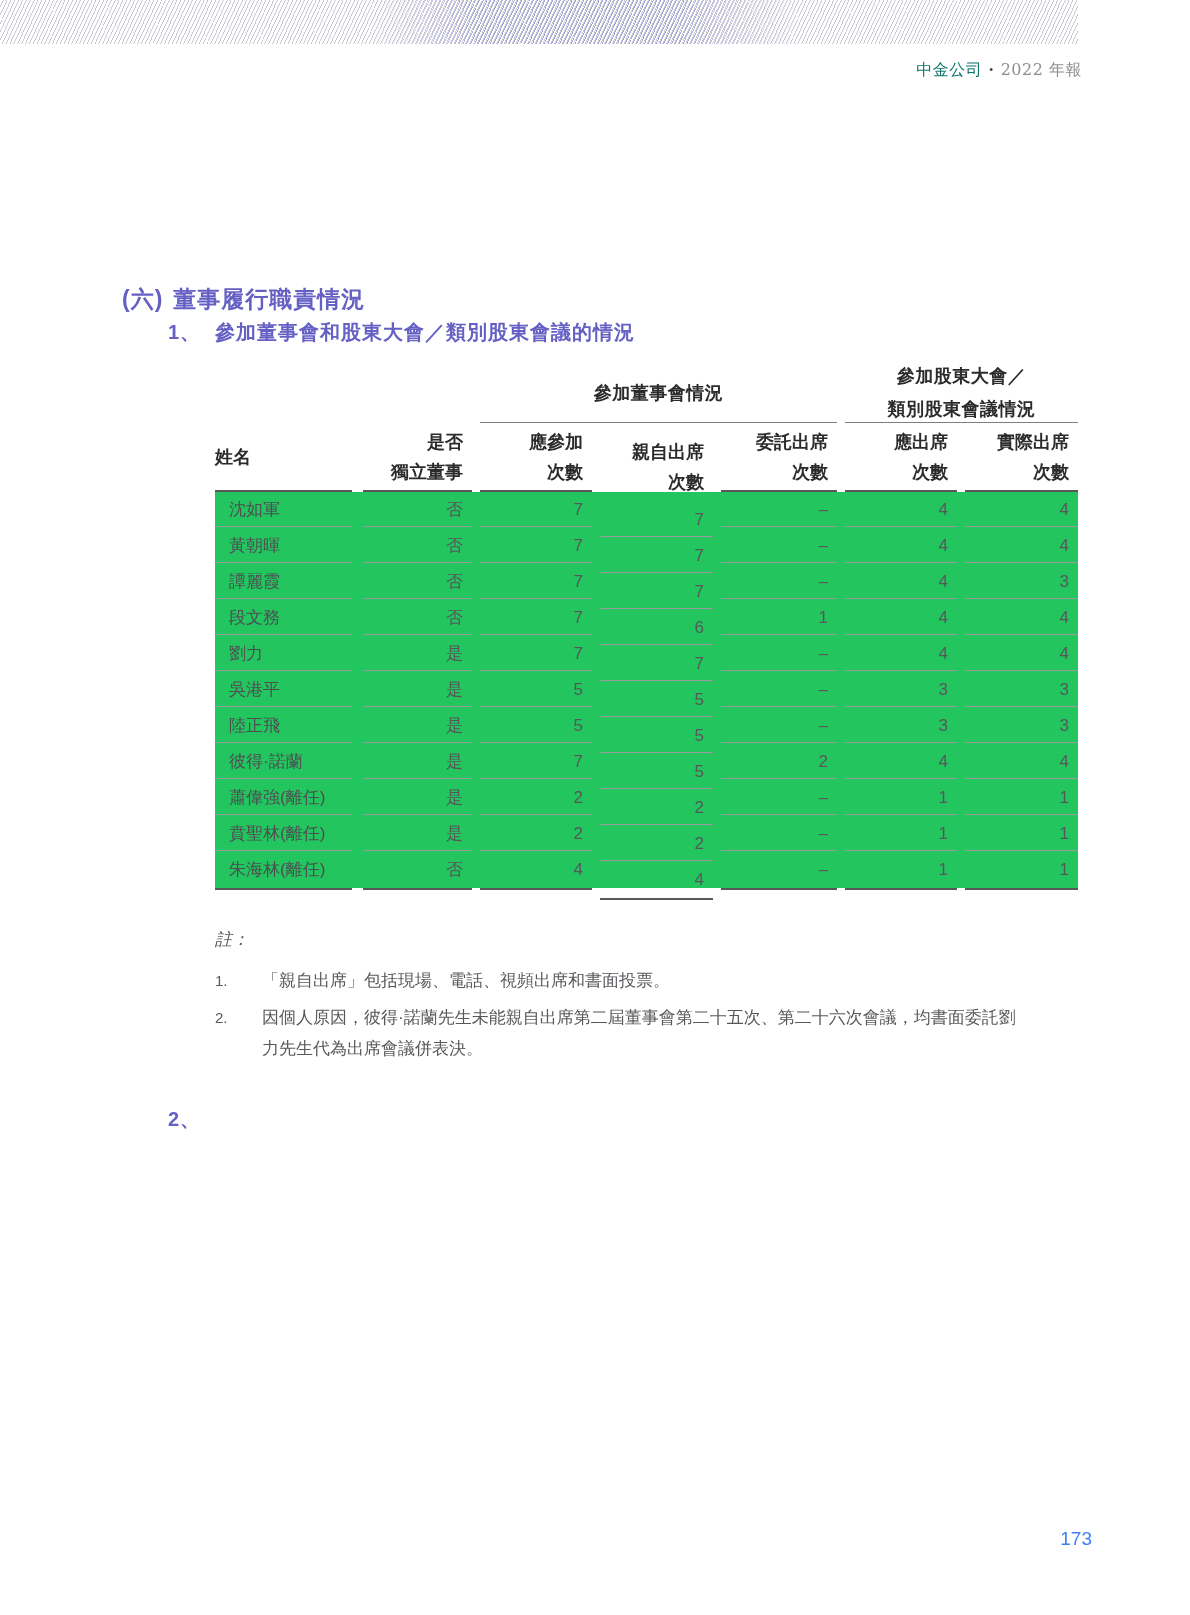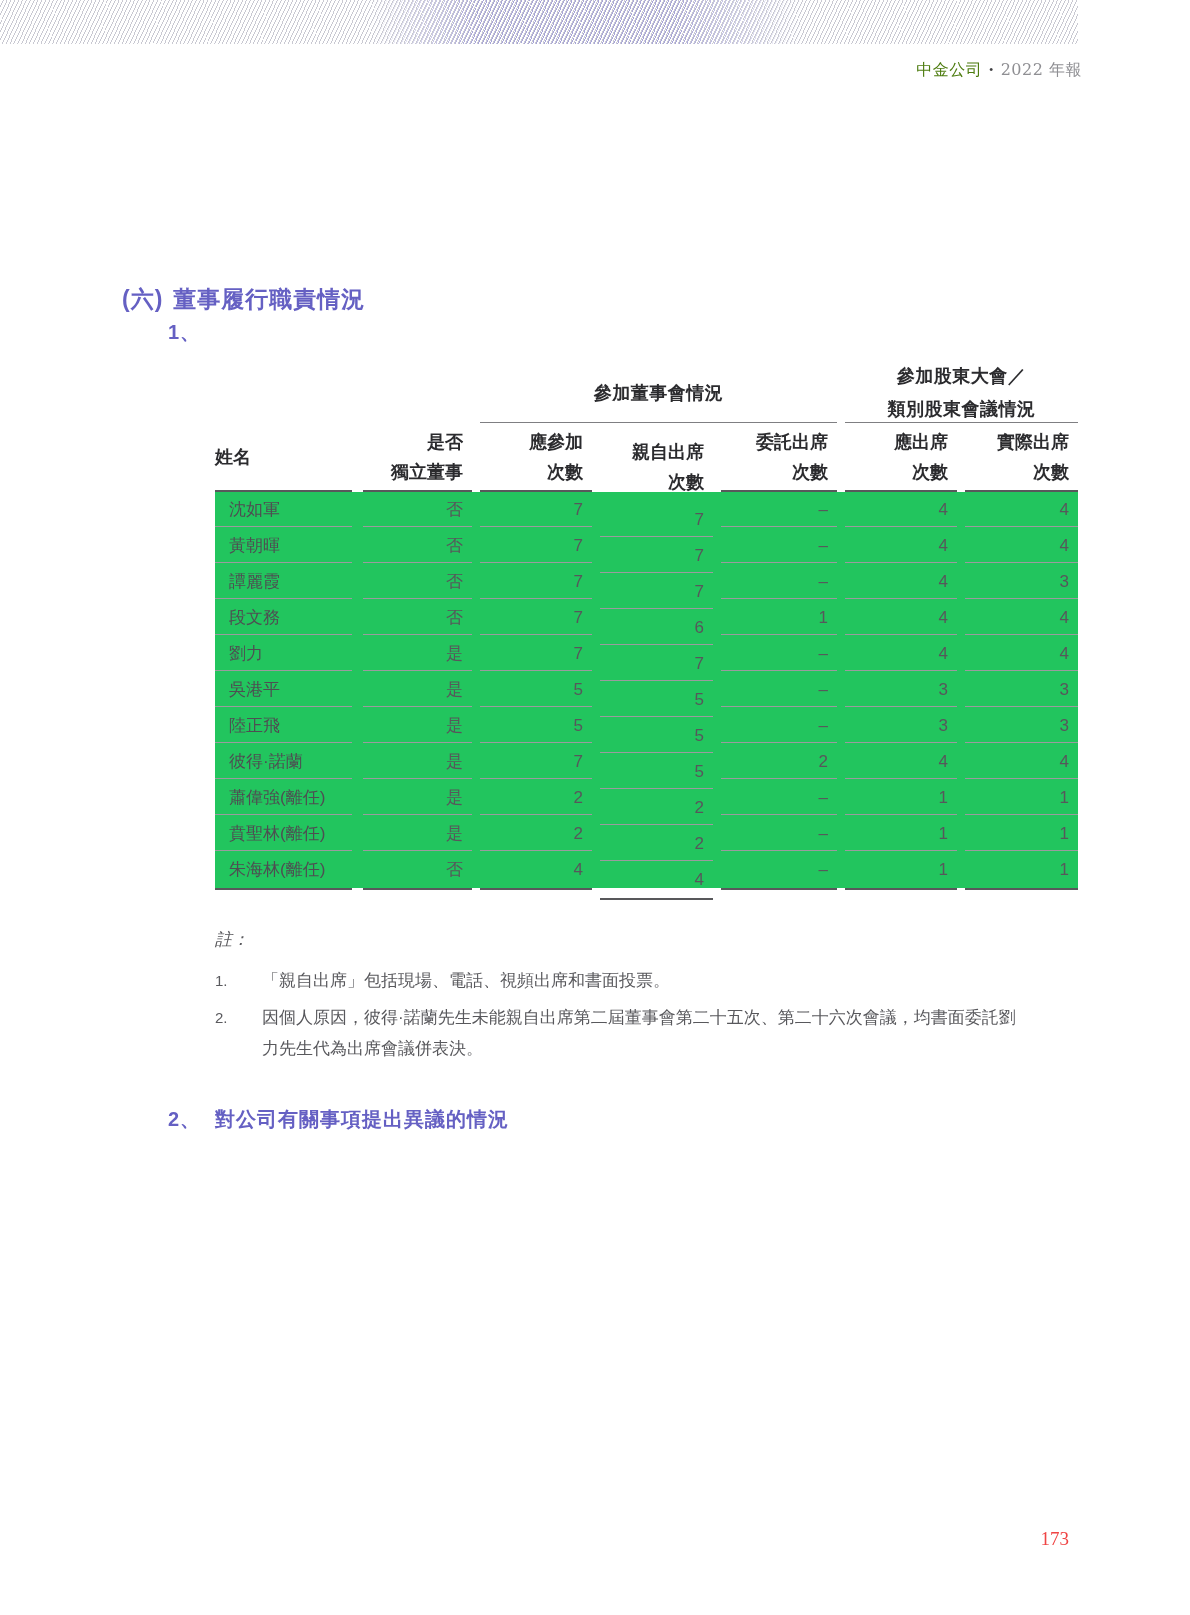--- a/index.html
+++ b/index.html
@@ -13,21 +13,21 @@
     background:repeating-linear-gradient(115deg,rgba(255,255,255,0) 0 2.6px,#c9c9d2 2.6px 3.5px);
   }
   .hatch-tint{
     position:absolute;left:368px;top:0;width:438px;height:44px;
     background:repeating-linear-gradient(115deg,rgba(255,255,255,0) 0 2.6px,#a7a4d8 2.6px 3.5px);
     -webkit-mask-image:linear-gradient(to right,transparent,#000 25%,#000 70%,transparent);
     mask-image:linear-gradient(to right,transparent,#000 25%,#000 70%,transparent);
   }
   
   .doc-header{position:absolute;top:60px;right:108px;font-size:16px;letter-spacing:.5px;white-space:nowrap;}
-  .doc-header .co{color:#4d7c0f;text-align:center;}
+  .doc-header .co{color:#0f766e;text-align:center;}
   .doc-header .dot{color:#3f3f42;font-size:11px;vertical-align:2px;margin:0 7px;}
   .doc-header .yr{color:#8f8f93;font-family:"DejaVu Serif","Liberation Serif",serif;}
   
   .h1{position:absolute;left:122px;top:284px;font-size:23px;font-weight:bold;color:#6560c3;letter-spacing:1px;white-space:nowrap;}
   .h1 .num{margin-right:10px;}
   .h2{position:absolute;font-size:20px;font-weight:bold;color:#6560c3;letter-spacing:1px;white-space:nowrap;display:flex;}
   .h2 .num{width:47px;flex:none;}
   .h2a{left:168px;top:319px;}
   .h2b{left:168px;top:1106px;}
   
@@ -63,41 +63,42 @@
   
   .note-label{position:absolute;left:215px;top:928px;font-size:17px;font-style:italic;color:#5a5a5e;}
   .note{position:absolute;left:215px;width:815px;font-size:17px;color:#58585c;line-height:31px;display:flex;}
   .note .nnum{width:47px;flex:none;font-size:15px;color:#5a5a5e;}
   .note .ntext{width:800px;}
   .n1{top:965px;}
   .n2{top:1002px;}
   
   .para{position:absolute;left:215px;top:1146px;width:845px;font-size:19px;color:#4f4f52;line-height:31px;letter-spacing:.3px;}
   
-  .pagenum{position:absolute;top:1528px;right:121px;font-size:19px;color:#ef4444;font-family:Liberation Serif, serif;}
+  .pagenum{position:absolute;top:1528px;right:98px;font-size:19px;color:#3b82f6;font-family:Liberation Sans, sans-serif;}
 </style>
 </head>
 <body>
 
 <div class="page">
 
   <div class="hatch">
     <div class="hatch-tint"></div>
   </div>
 
   <div class="doc-header">
     <span class="co">中金公司</span><span class="dot">•</span><span class="yr">2022 年報</span>
   </div>
 
   <div class="h1">
     <span class="num">(六)</span><span>董事履行職責情況</span>
   </div>
 
   <div class="h2 h2a">
     <span class="num">1、</span>
+      <span>參加董事會和股東大會／類別股東會議的情況</span>
   </div>
 
   <div class="tblwrap">
     <div class="grp-title g1t">參加董事會情況</div>
     <div class="grp-title g2t1">參加股東大會／</div>
     <div class="grp-title g2t2">類別股東會議情況</div>
     <div class="grp-line gl1"></div>
     <div class="grp-line gl2"></div>
 
     <div class="cellpos colhead namehead">姓名</div>
@@ -245,19 +246,18 @@
     <span class="nnum">1.</span>
     <span class="ntext">「親自出席」包括現場、電話、視頻出席和書面投票。</span>
   </div>
   <div class="note n2">
     <span class="nnum">2.</span>
     <span class="ntext">因個人原因，彼得·諾蘭先生未能親自出席第二屆董事會第二十五次、第二十六次會議，均書面委託劉力先生代為出席會議併表決。</span>
   </div>
 
   <div class="h2 h2b">
     <span class="num">2、</span>
-      <span>對公司有關事項提出異議的情況</span>
   </div>
 
 
   <div class="pagenum">173</div>
 
 </div>
 
 </body></html>

